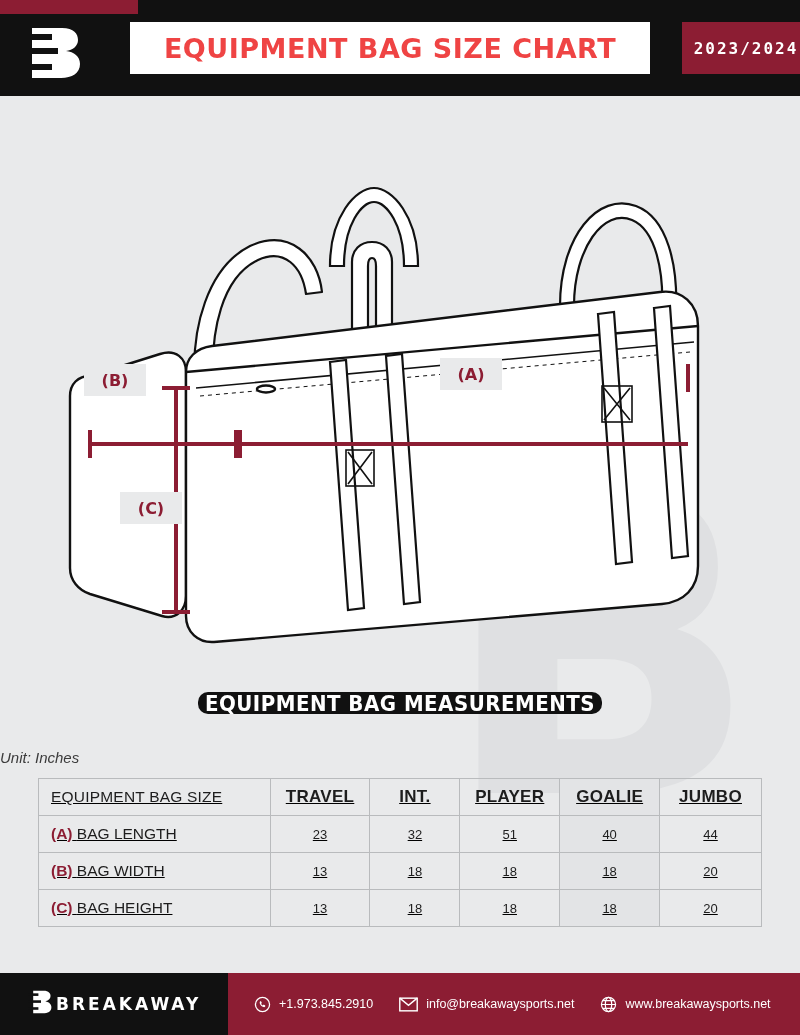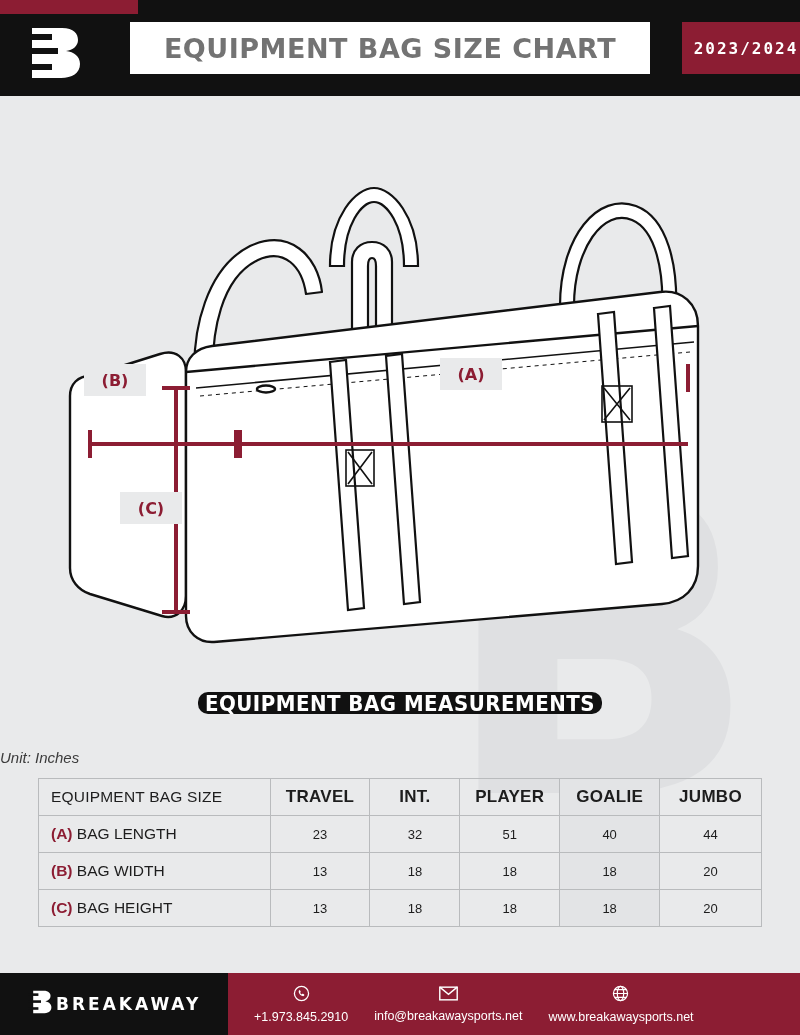--- a/index.html
+++ b/index.html
@@ -48,21 +48,21 @@
     height: 52px;
     background: #fff;
     display: flex;
     align-items: center;
     justify-content: center;
   }
   .header-title-bar span {
     font-size: 27px;
     font-weight: bold;
     letter-spacing: 0.5px;
-    color: #737373;
+    color: #ef4444;
     font-family: "DejaVu Sans", sans-serif;
     text-align: right;
   }
   .header-season {
     position: absolute;
     left: 650px;
     top: 22px;
     width: 128px;
     height: 52px;
     background: #8c1d33;
@@ -135,20 +135,21 @@
   .table-wrap {
     position: absolute;
     left: 38px;
     top: 778px;
     width: 724px;
   }
   table.size-table {
     width: 724px;
     border-collapse: collapse;
     background: transparent;
+    text-decoration: underline;
   }
   table.size-table th,
   table.size-table td {
     border: 1px solid #b9bbbd;
     text-align: center;
     font-size: 13px;
     color: #1d1d1d;
     height: 37px;
     font-weight: normal;
   }
@@ -211,21 +212,20 @@
     display: flex;
     align-items: center;
     color: #fff;
     font-size: 12.5px;
   }
   .contact {
     display: flex;
     align-items: center;
     gap: 8px;
     margin-left: 26px;
-    flex-direction: column;
   }
   .contact svg { flex: none; }
   .contact span { white-space: nowrap; }
 </style>
 </head>
 <body>
 
 <div class="page">
 
   <div class="watermark">B</div>

